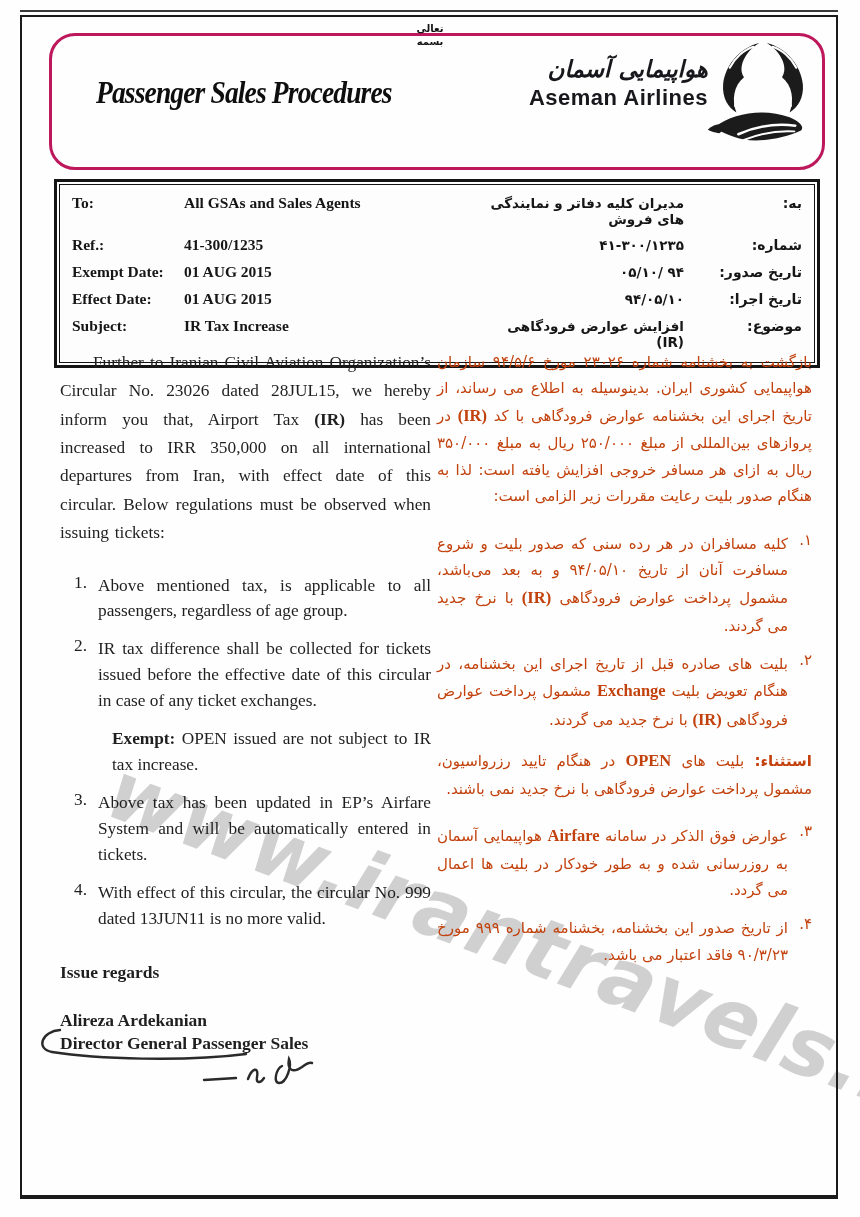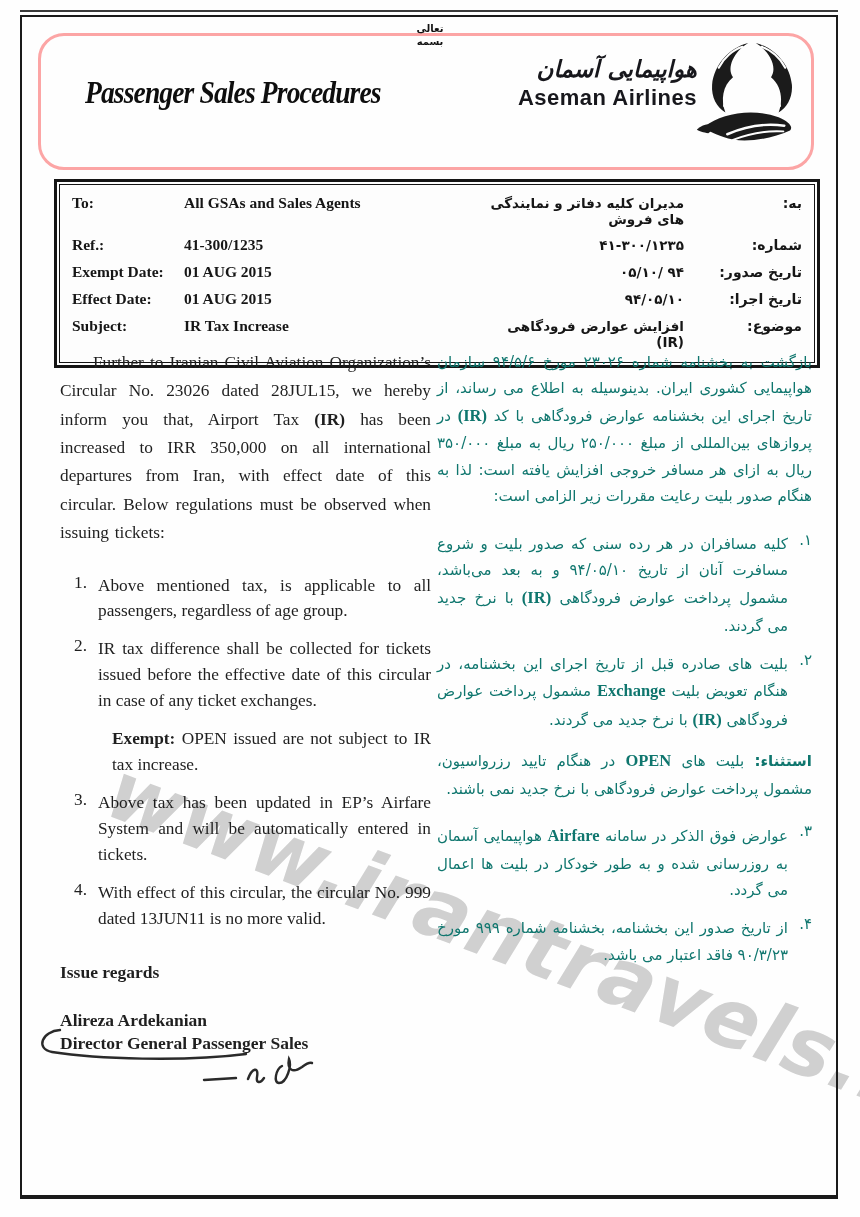--- a/index.html
+++ b/index.html
@@ -12,43 +12,43 @@
         transform:rotate(20.5deg);transform-origin:0 0;}
   .content{position:absolute;inset:0;z-index:3;}
   
   .topline{position:absolute;left:20px;right:22px;top:10px;border-top:2px solid #3a3a3a;}
   .frame{position:absolute;left:20px;right:22px;top:15px;bottom:18px;
         border:2px solid #1a1a1a;border-bottom-width:4px;}
   
   .bismillah{position:absolute;left:0;right:0;top:22px;text-align:center;z-index:4;
         font-family:"DejaVu Sans",sans-serif;font-size:10px;font-weight:bold;line-height:1.3;color:#111;}
   
-  .header-box{position:absolute;left:38px;top:33px;width:770px;height:131px;
-        border:3px solid #fca5a5;border-radius:26px;}
+  .header-box{position:absolute;left:49px;top:33px;width:770px;height:131px;
+        border:3px solid #be185d;border-radius:26px;}
   .doc-title{position:absolute;left:44px;top:38px;white-space:nowrap;color:#0e0e0e;
         font-family:"Liberation Serif",serif;font-weight:bold;font-style:italic;
         font-size:32px;letter-spacing:-1px;transform:scaleX(.86);transform-origin:0 50%;}
   .brand{position:absolute;right:114px;top:20px;text-align:right;color:#17171c;}
   .brand-fa{direction:rtl;font-family:"DejaVu Sans",sans-serif;font-weight:bold;font-size:23px;font-style:italic;}
   .brand-en{font-family:"Liberation Sans",sans-serif;font-weight:bold;font-size:22px;letter-spacing:.5px;margin-top:3px;}
   .logo{position:absolute;right:2px;top:2px;width:114px;height:126px;}
   
   .meta{position:absolute;left:54px;top:179px;width:766px;border:3px solid #151515;
         padding:2px;background:#fdfdfd;box-sizing:border-box;}
   .meta-inner{border:1px solid #151515;padding:5px 10px 7px 10px;}
   .mrow{display:flex;align-items:baseline;padding:4px 2px 5px 2px;justify-content:space-between;}
   .c{color:#161616;}
   .en-l{width:112px;font-weight:bold;font-size:15.5px;}
   .en-v{width:292px;font-weight:bold;font-size:15.5px;}
   .fa-v{flex:1;direction:rtl;font-family:"DejaVu Sans",sans-serif;font-weight:bold;font-size:13.5px;}
   .fa-l{width:118px;direction:rtl;font-family:"DejaVu Sans",sans-serif;font-weight:bold;font-size:14px;}
   
   .bodywrap{position:absolute;left:60px;top:349px;width:760px;display:flex;gap:6px;}
   .col-en{width:371px;color:#1f1f1f;}
-  .col-fa{width:375px;color:#0f766e;}
+  .col-fa{width:375px;color:#c2410c;}
   .p1-en{margin:0;text-align:justify;text-indent:33px;font-size:17.3px;line-height:1.64;word-spacing:1.5px;}
   .list-en{margin-top:25px;padding-left:14px;}
   .li{display:flex;margin-bottom:12px;}
   .num-en{width:24px;flex:none;font-size:17.3px;}
   .txt-en{flex:1;text-align:justify;font-size:17.3px;line-height:1.5;}
   .exempt{margin:0 0 12px 38px;text-align:justify;font-size:17.3px;line-height:1.5;}
   .closing{margin-top:30px;font-weight:bold;font-size:17.5px;}
   .signer{margin-top:26px;position:relative;font-weight:bold;font-size:17.5px;line-height:1.35;}
   .sig-svg{position:absolute;left:-26px;top:13px;width:430px;height:78px;overflow:visible;pointer-events:none;}
   .p1-fa{margin:0;direction:rtl;text-align:justify;font-family:"DejaVu Sans",sans-serif;

